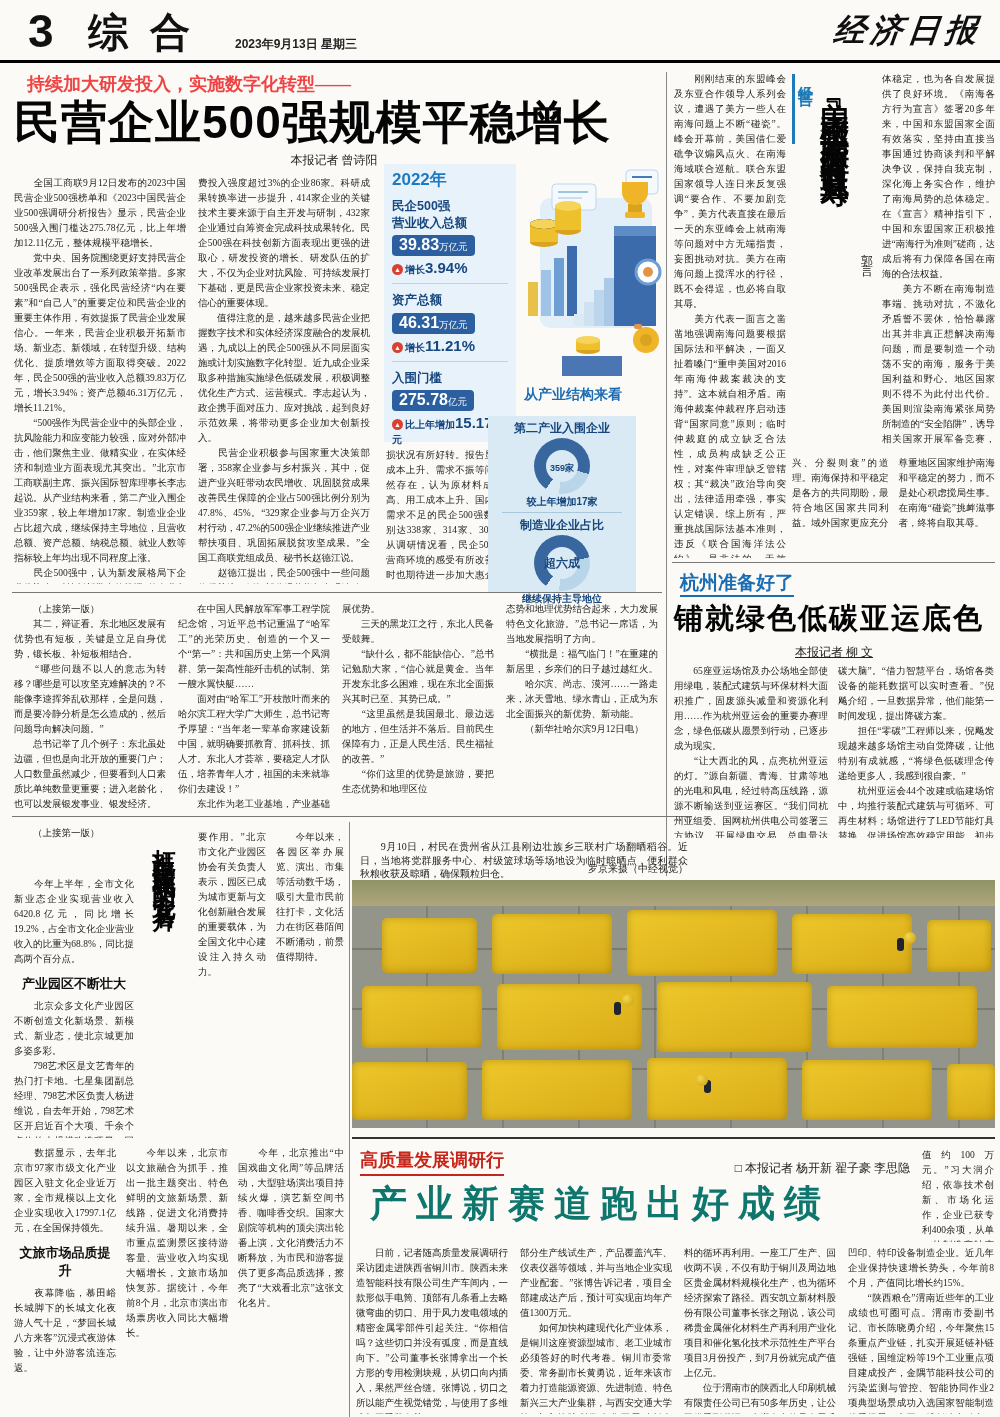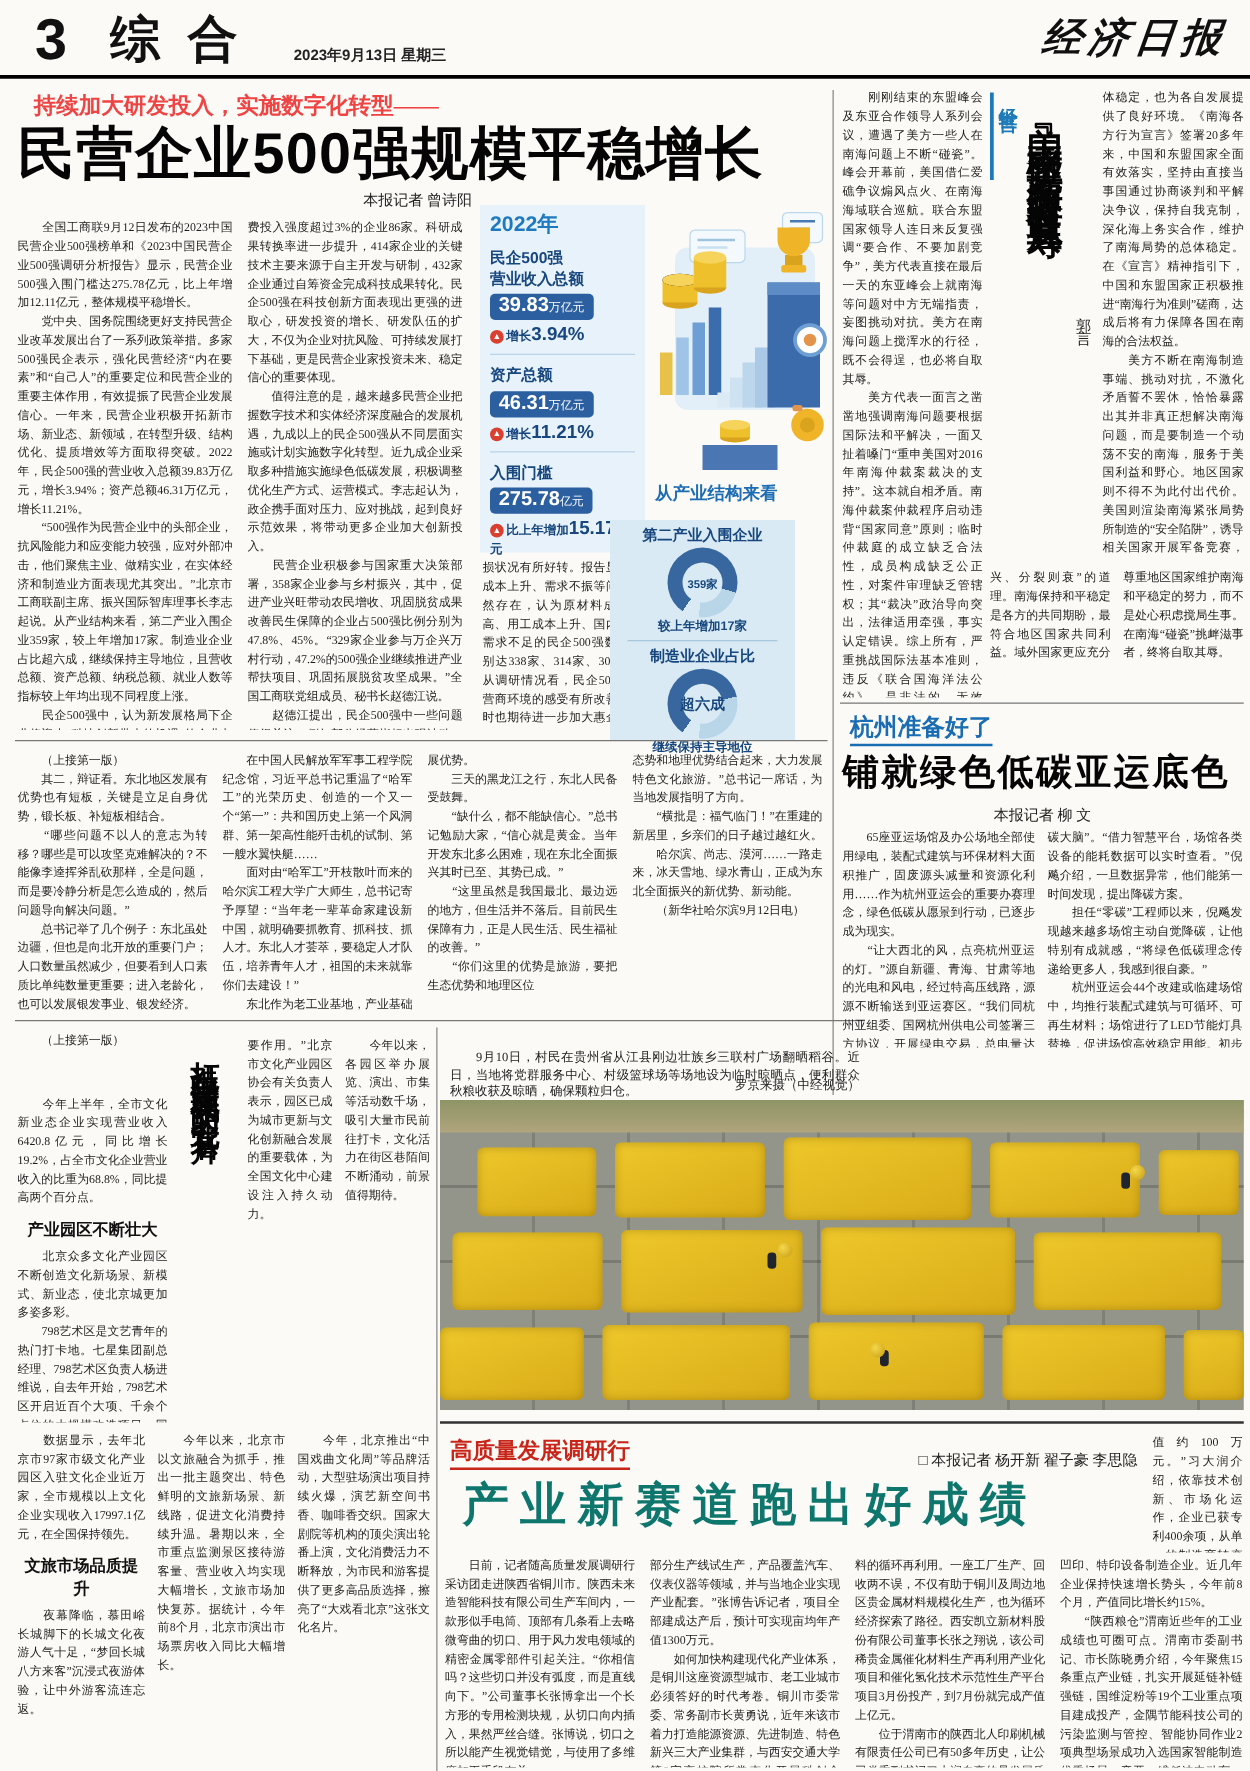--- a/index.html
+++ b/index.html
@@ -202,21 +202,21 @@
   </div>
   <div class="abs txt" style="left:882px;top:72px;width:113px;height:376px;">体稳定，也为各自发展提供了良好环境。《南海各方行为宣言》签署20多年来，中国和东盟国家全面有效落实，坚持由直接当事国通过协商谈判和平解决争议，保持自我克制，深化海上务实合作，维护了南海局势的总体稳定。在《宣言》精神指引下，中国和东盟国家正积极推进“南海行为准则”磋商，达成后将有力保障各国在南海的合法权益。
 　　美方不断在南海制造事端、挑动对抗，不激化矛盾誓不罢休，恰恰暴露出其并非真正想解决南海问题，而是要制造一个动荡不安的南海，服务于美国利益和野心。地区国家则不得不为此付出代价。美国则渲染南海紧张局势所制造的“安全陷阱”，诱导相关国家开展军备竞赛，将有限资源投入安全议题，将有可能使亚太地区沦为下一个战乱频发地区，也无形中剥夺了南海周边国家人民的发展权与追求和平繁荣的战略自主。
 　　亚太地区坚定走和平发展、合作共赢的正道坦途，早已切身体会“团结则</div>
   <div class="abs txt twocol" style="left:792px;top:456px;width:203px;height:100px;">兴、分裂则衰”的道理。南海保持和平稳定是各方的共同期盼，最符合地区国家共同利益。域外国家更应充分尊重地区国家维护南海和平稳定的努力，而不是处心积虑搅局生事。在南海“碰瓷”挑衅滋事者，终将自取其辱。</div>
 
   <div class="abs" style="left:680px;top:572px;">
     <span class="hz-label">杭州准备好了</span>
   </div>
   <div class="abs h-hz" style="left:674px;top:602px;width:322px;">铺就绿色低碳亚运底色</div>
-  <div class="abs byline" style="left:674px;top:644px;width:320px;">本报记者 柳 文</div>
+  <div class="abs byline" style="left:674px;top:644px;width:320px;text-decoration:underline;">本报记者 柳 文</div>
   <div class="abs txt" style="left:674px;top:664px;width:154px;height:174px;">　　65座亚运场馆及办公场地全部使用绿电，装配式建筑与环保材料大面积推广，固废源头减量和资源化利用……作为杭州亚运会的重要办赛理念，绿色低碳从愿景到行动，已逐步成为现实。
 　　“让大西北的风，点亮杭州亚运的灯。”源自新疆、青海、甘肃等地的光电和风电，经过特高压线路，源源不断输送到亚运赛区。“我们同杭州亚组委、国网杭州供电公司签署三方协议，开展绿电交易，总电量达6.21亿千瓦时，相当于减少使用标煤约7.63万吨。”浙江电力交易中心交易部主任庄晓丹说。
 　　杭州亚组委还聘用国网杭州供电公司的12名业务骨干，担任“零碳”工程师。不久前，90后“零碳”工程师倪飚来到杭州亚运村，给出一份“降碳诊断书”和一份“碳单”。这些诊断依据来自于国网杭州供电公司首创研发的“双</div>
   <div class="abs txt" style="left:838px;top:664px;width:156px;height:174px;">碳大脑”。“借力智慧平台，场馆各类设备的能耗数据可以实时查看。”倪飚介绍，一旦数据异常，他们能第一时间发现，提出降碳方案。
 　　担任“零碳”工程师以来，倪飚发现越来越多场馆主动自觉降碳，让他特别有成就感，“将绿色低碳理念传递给更多人，我感到很自豪。”
 　　杭州亚运会44个改建或临建场馆中，均推行装配式建筑与可循环、可再生材料；场馆进行了LED节能灯具替换，促进场馆高效稳定用能。初步统计，杭州亚运会期间办会物资回收利用率不低于50%，固体废物可100%安全无害化处理。
 　　“接下来，我们将全力以赴，提升赛时阶段能源、交通、住宿、餐饮等方面的绿色保障能力，推进‘无废亚运’建设，努力打造首届碳中和亚运会。”杭州亚组委环境保障部部长马利阳说。</div>
 
   <div class="abs txt" style="left:14px;top:602px;width:152px;height:206px;">　　（上接第一版）
 　　其二，辩证看。东北地区发展有优势也有短板，关键是立足自身优势，锻长板、补短板相结合。

